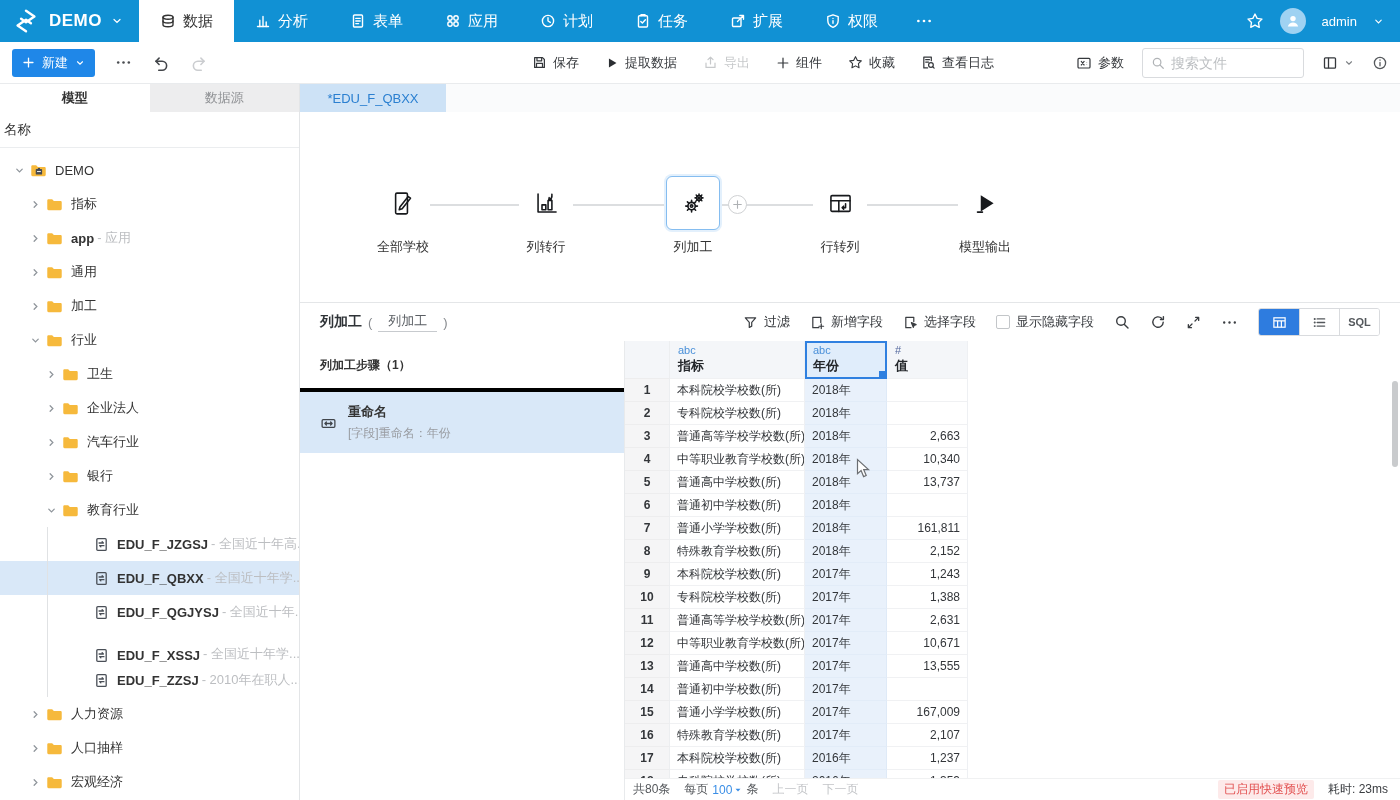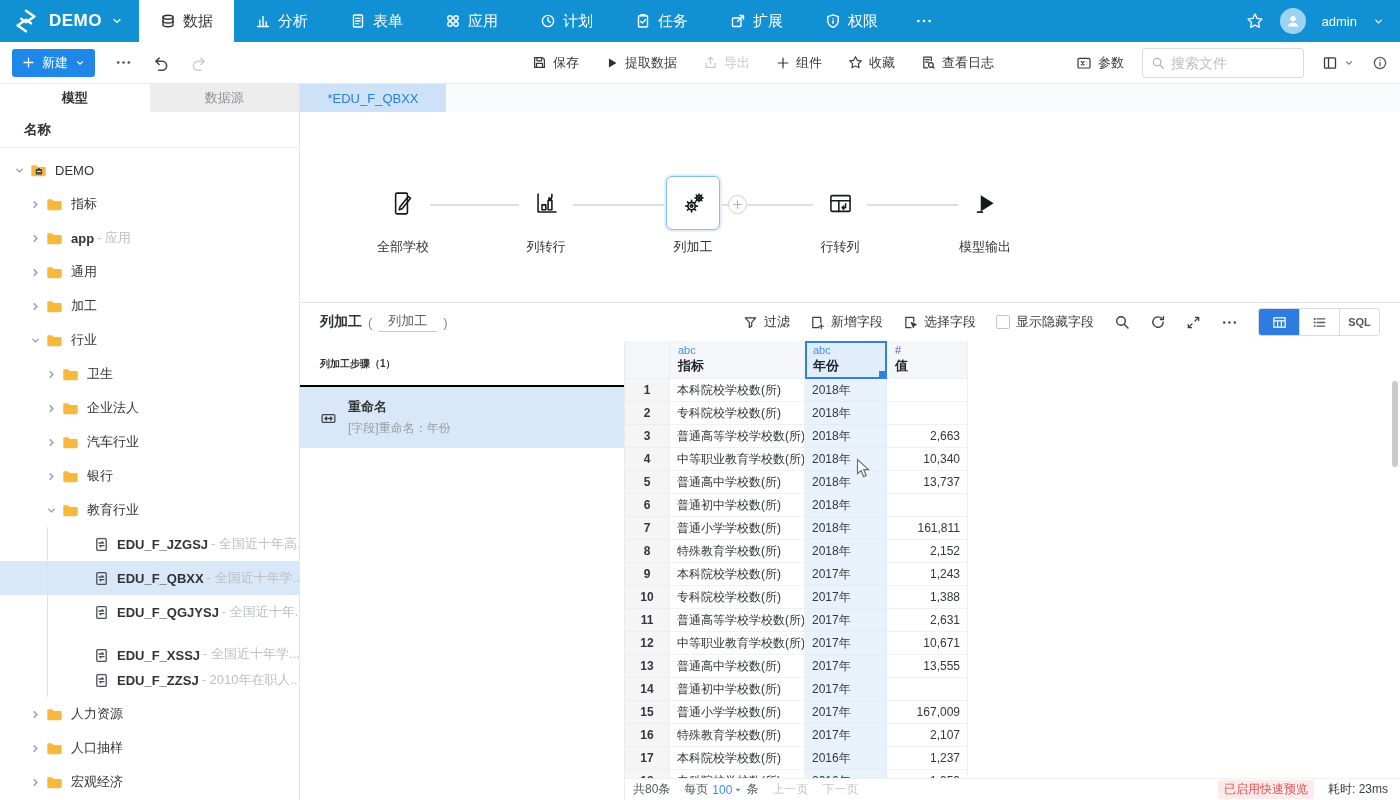--- a/index.html
+++ b/index.html
@@ -35,21 +35,21 @@
 
   
   .content { display:flex; height:716px; }
 
   
   .sidebar { width:300px; border-right:1px solid #e3e5e7; display:flex; flex-direction:column; background:#fff; }
   .side-tabs { display:flex; height:28px; flex:none; }
   .side-tab { flex:1; display:flex; align-items:center; justify-content:center; font-size:13px; cursor:pointer; }
   .side-tab.active { font-weight:bold; color:#333; background:#fff; }
   .side-tab.inactive { background:#ededee; color:#8f9194; }
-  .side-header { height:36px; flex:none; display:flex; align-items:center; padding:0 24px; font-weight:bold; font-size:13.5px; border-bottom:1px solid #ebedef; }
+  .side-header { height:36px; flex:none; display:flex; align-items:center; padding:0 4px; font-weight:normal; font-size:13.5px; border-bottom:1px solid #ebedef; }
   .tree { flex:1; overflow:hidden; padding-top:5px; }
   .tree-item { height:34px; display:flex; align-items:center; font-size:13px; color:#333; position:relative; cursor:pointer; white-space:nowrap; }
   .tree-item.selected { background:#d9e8f8; }
   .tree-item .chev { width:14px; margin-right:4px; color:#8f959b; flex:none; }
   .tree-item .chev.empty { visibility:hidden; }
   .tree-item .t-icon { margin-right:8px; flex:none; }
   .tree-label { font-weight:normal; }
   .tree-label.b { font-weight:bold; }
   .tree-suffix { color:#bcbec1; margin-left:3px; }
   .tree-item.guide::before { content:''; position:absolute; left:47px; top:0; bottom:0; width:1px; background:#e0e2e4; }
@@ -75,21 +75,21 @@
   .ph-right { margin-left:auto; display:flex; align-items:center; gap:20px; font-size:13px; color:#3a3d41; }
   .ph-check { display:flex; align-items:center; gap:6px; cursor:pointer; }
   .checkbox { width:14px; height:14px; border:1px solid #c3c6c9; border-radius:2px; background:#fff; }
   .view-group { display:flex; border:1px solid #d9dbde; border-radius:3px; overflow:hidden; }
   .view-btn { width:40px; height:26px; display:flex; align-items:center; justify-content:center; background:#fff; color:#54585c; cursor:pointer; border-left:1px solid #d9dbde; font-size:11px; font-weight:bold; }
   .view-btn:first-child { border-left:none; }
   .view-btn.active { background:#2e7cdf; color:#fff; }
 
   .panel-body { flex:1; display:flex; min-height:0; position:relative; }
   .steps { width:325px; flex:none; border-right:1px solid #e8eaec; padding-top:16px; }
-  .steps-title { font-size:10px; font-weight:bold; color:#333; padding:0 20px 14px; border-bottom:2px solid #000000; }
+  .steps-title { font-size:12px; font-weight:bold; color:#333; padding:0 20px 14px; border-bottom:4px solid #000000; }
   .step-item { background:#d9e8f8; padding:11px 20px; display:flex; gap:11px; cursor:pointer; }
   .step-icon { margin-top:2px; color:#41454b; }
   .step-title { font-size:13px; font-weight:bold; color:#333; }
   .step-desc { font-size:12px; color:#989ba0; margin-top:4px; }
 
   .preview { flex:1; position:relative; overflow:hidden; min-width:0; }
   .grid { position:absolute; left:0; top:0; }
   .grid-row { display:flex; }
   .cell { border-right:1px solid #eef0f3; border-bottom:1px solid #f0f1f3; overflow:hidden; white-space:nowrap; }
   .hcell { height:38px; background:#f4f6f9; padding:3px 8px 0; }

